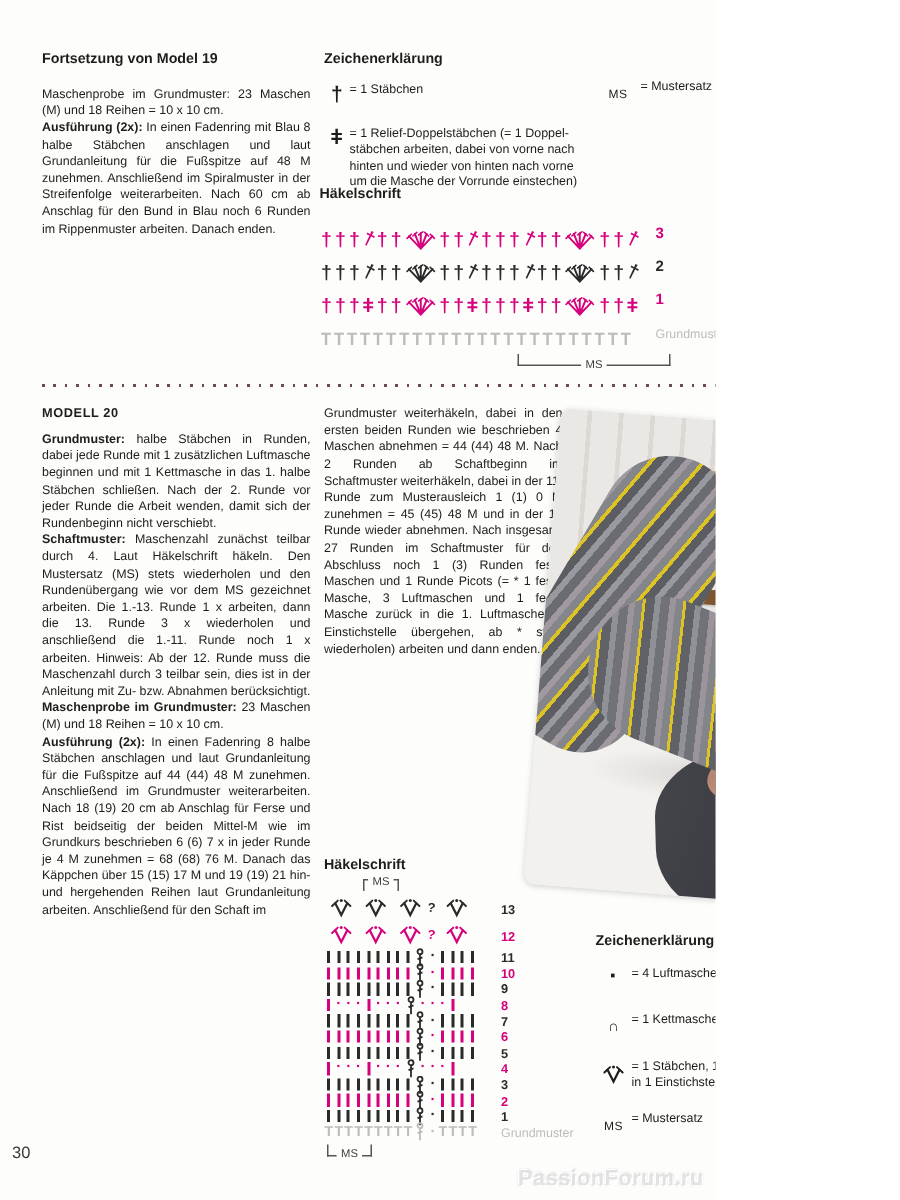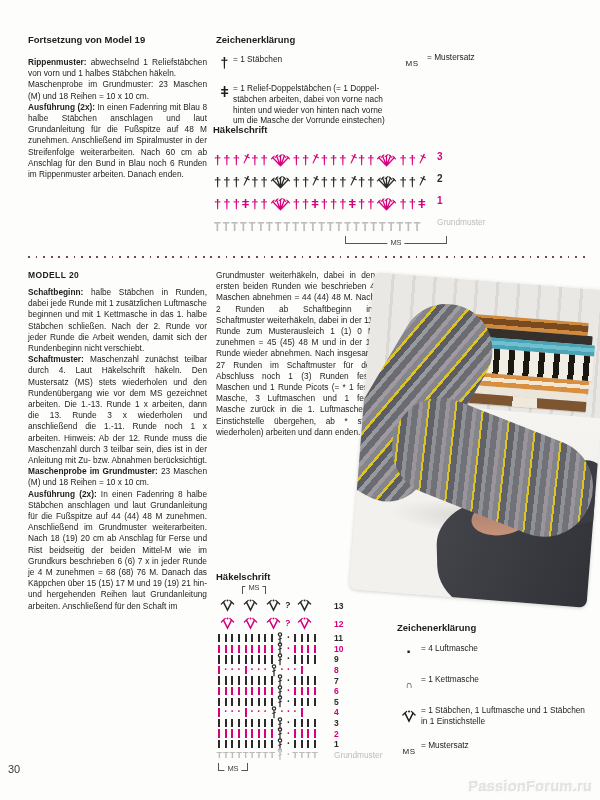--- a/index.html
+++ b/index.html
@@ -1,16 +1,16 @@
 <!DOCTYPE html>
 <html><head>
 <meta charset="utf-8">
 <style>
   html,body{margin:0;padding:0;background:#ffffff;}
-  .page{position:relative;width:600px;height:800px;background:#fdfdfb;overflow:hidden;
+  .page{position:relative;width:477px;height:800px;background:#fdfdfb;overflow:hidden;
         font-family:"Liberation Sans",sans-serif;color:#1d1d1b;text-decoration:underline;}
   
   .blk{position:absolute;}
   .h-small{font-size:9.5px;font-weight:bold;margin:0 0 12px 0;}
   .para{font-size:8.3px;line-height:11.2px;text-align:justify;margin:0;}
   .para b{font-weight:bold;}
   #cont-col{left:28px;top:34px;width:179px;}
   #legend-top{left:216px;top:34px;width:180px;}
   #legend-topright{left:397px;top:52px;width:195px;}
   #model-col{left:28px;top:270px;width:179px;}
@@ -129,21 +129,20 @@
     </g>
     <circle cx="8.5" cy="1.4" r="1" fill="currentColor"></circle>
   </symbol>
 </svg>
 
 <div class="page">
 
   <div class="blk" id="cont-col">
     <h2 class="h-small">Fortsetzung von Model 19</h2>
     <div>
-        <p class="para"><b>Rippenmuster: </b>abwechselnd 1 Reliefstäbchen von vorn und 1 halbes Stäbchen häkeln.</p>
         <p class="para">Maschenprobe im Grundmuster: 23 Maschen (M) und 18 Reihen = 10 x 10 cm.</p>
         <p class="para"><b>Ausführung (2x): </b>In einen Fadenring mit Blau 8 halbe Stäbchen anschlagen und laut Grundanleitung für die Fußspitze auf 48 M zunehmen. Anschließend im Spiralmuster in der Streifenfolge weiterarbeiten. Nach 60 cm ab Anschlag für den Bund in Blau noch 6 Runden im Rippenmuster arbeiten. Danach enden.</p>
       </div>
   </div>
 
   <div class="blk" id="legend-top">
     <h2 class="h-small" style="margin-bottom:9px">Zeichenerklärung</h2>
     <div>
         <div class="legend-item">
           <div class="lcell"><span class="lsym">†</span></div>
@@ -280,21 +279,21 @@
     <div class="ms-bracket" id="top-ms">
         <span>MS</span>
       </div>
   </div>
 
   <div class="blk" id="separator"></div>
 
   <div class="blk" id="model-col">
     <p class="kicker">MODELL 20</p>
     <div>
-        <p class="para"><b>Schaftbeginn: </b>halbe Stäbchen in Runden, dabei jede Runde mit 1 zusätzlichen Luftmasche beginnen und mit 1 Kettmasche in das 1. halbe Stäbchen schließen. Nach der 2. Runde vor jeder Runde die Arbeit wenden, damit sich der Rundenbeginn nicht verschiebt.</p>
+        <p class="para"><b>Grundmuster: </b>halbe Stäbchen in Runden, dabei jede Runde mit 1 zusätzlichen Luftmasche beginnen und mit 1 Kettmasche in das 1. halbe Stäbchen schließen. Nach der 2. Runde vor jeder Runde die Arbeit wenden, damit sich der Rundenbeginn nicht verschiebt.</p>
         <p class="para"><b>Schaftmuster: </b>Maschenzahl zunächst teilbar durch 4. Laut Häkelschrift häkeln. Den Mustersatz (MS) stets wiederholen und den Rundenübergang wie vor dem MS gezeichnet arbeiten. Die 1.-13. Runde 1 x arbeiten, dann die 13. Runde 3 x wiederholen und anschließend die 1.-11. Runde noch 1 x arbeiten. Hinweis: Ab der 12. Runde muss die Maschenzahl durch 3 teilbar sein, dies ist in der Anleitung mit Zu- bzw. Abnahmen berücksichtigt.</p>
         <p class="para"><b>Maschenprobe im Grundmuster: </b>23 Maschen (M) und 18 Reihen = 10 x 10 cm.</p>
         <p class="para"><b>Ausführung (2x): </b>In einen Fadenring 8 halbe Stäbchen anschlagen und laut Grundanleitung für die Fußspitze auf 44 (44) 48 M zunehmen. Anschließend im Grundmuster weiterarbeiten. Nach 18 (19) 20 cm ab Anschlag für Ferse und Rist beidseitig der beiden Mittel-M wie im Grundkurs beschrieben 6 (6) 7 x in jeder Runde je 4 M zunehmen = 68 (68) 76 M. Danach das Käppchen über 15 (15) 17 M und 19 (19) 21 hin- und hergehenden Reihen laut Grundanleitung arbeiten. Anschließend für den Schaft im</p>
       </div>
   </div>
 
   <div class="blk" id="mid-col">
     <div>
         <p class="para">Grundmuster weiterhäkeln, dabei in den ersten beiden Runden wie beschrieben 4 Maschen abnehmen = 44 (44) 48 M. Nach 2 Runden ab Schaftbeginn im Schaftmuster weiterhäkeln, dabei in der 11. Runde zum Musterausleich 1 (1) 0 M zunehmen = 45 (45) 48 M und in der 16 Runde wieder abnehmen. Nach insgesamt 27 Runden im Schaftmuster für den Abschluss noch 1 (3) Runden feste Maschen und 1 Runde Picots (= * 1 feste Masche, 3 Luftmaschen und 1 feste Masche zurück in die 1. Luftmasche, 1 Einstichstelle übergehen, ab * stets wiederholen) arbeiten und dann enden.</p>
       </div>

